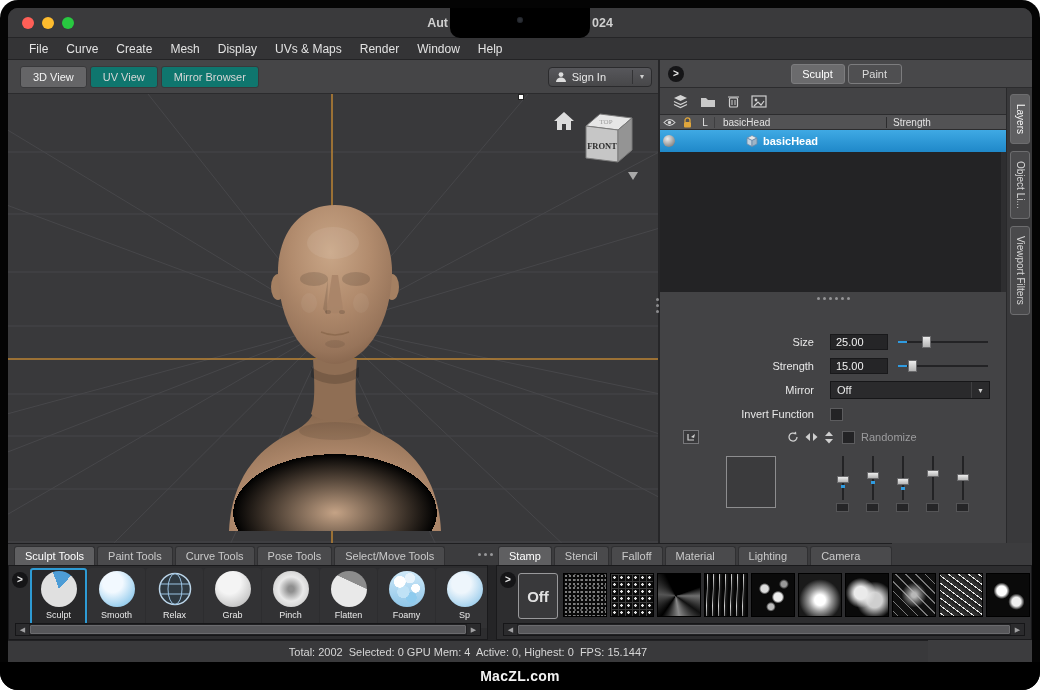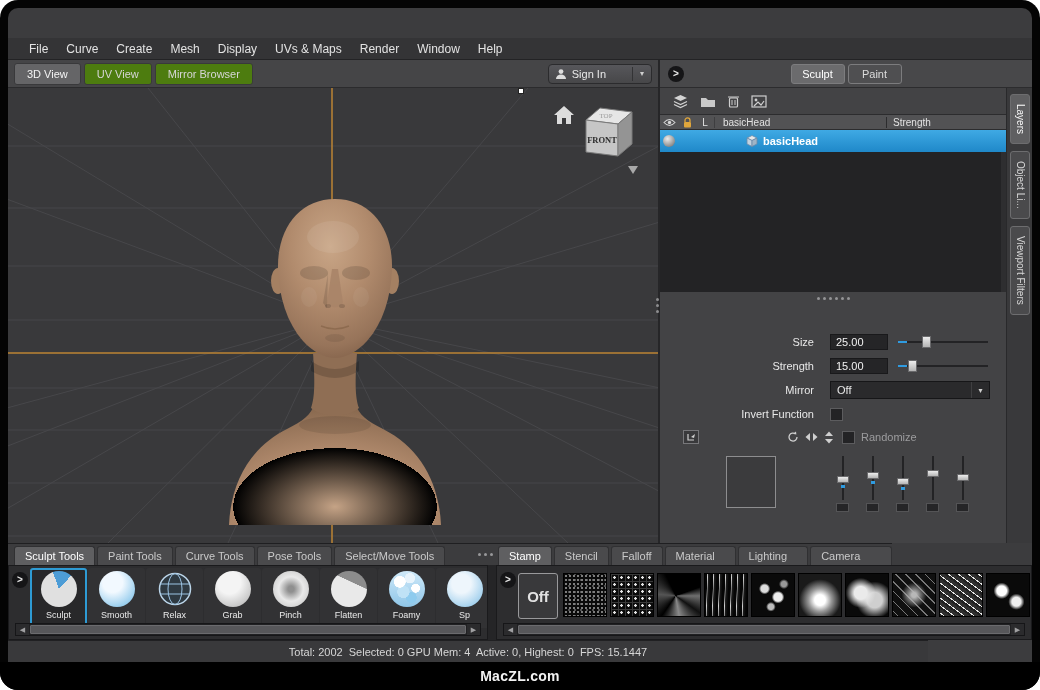--- a/index.html
+++ b/index.html
@@ -25,22 +25,22 @@
 
   
   .main { position:absolute; left:0; top:52px; width:1024px; height:483px; display:flex; }
   .left-pane { width:650px; display:flex; flex-direction:column; }
   .v-divider { width:2px; background:#262628; position:relative; }
   .v-dots { position:absolute; left:-2px; top:238px; display:flex; flex-direction:column; gap:3px; }
   .v-dots i { width:3px; height:3px; border-radius:50%; background:#8d8d8f; }
   .right-pane { width:372px; display:flex; flex-direction:column; background:#434345; }
 
   
-  .view-tabstrip { height:28px; background:#454547; border-bottom:1px solid #2b2b2d; display:flex; align-items:center; padding-left:6px; gap:3px; }
-  .view-tab { height:22px; line-height:20px; padding:0 12px; font-size:11px; color:#d6d6d6; background:#4d7c0f; border:1px solid #39393b; border-radius:3px; }
+  .view-tabstrip { height:34px; background:#454547; border-bottom:1px solid #2b2b2d; display:flex; align-items:center; padding-left:12px; gap:3px; }
+  .view-tab { height:22px; line-height:20px; padding:0 12px; font-size:11px; color:#d6d6d6; background:#0f766e; border:1px solid #39393b; border-radius:3px; }
   .view-tab.active { background:#656567; color:#f4f4f4; }
   .signin { margin-left:auto; margin-right:6px; height:20px; display:flex; align-items:center; background:linear-gradient(#57575b,#474749); border:1px solid #2b2b2d; border-radius:4px; color:#e9e9e9; font-size:11px; }
   .signin .pico { margin-left:6px; display:flex; }
   .signin .lbl { padding:0 26px 0 5px; }
   .signin .sep { width:1px; height:14px; background:#333335; }
   .signin .dd { width:18px; text-align:center; color:#cfcfcf; font-size:8px; }
 
   
   .viewport { position:relative; flex:1; background:#39393b; overflow:hidden;font-family:Liberation Serif, serif; }
   .gridsvg, .headsvg { position:absolute; }
@@ -158,20 +158,34 @@
   
   .statusbar { position:absolute; left:0; top:632px; width:920px; height:22px; background:#39393b; border-top:1px solid #202022; display:flex; align-items:center; justify-content:center; }
   .statusbar span { color:#d6d6d6; font-size:11px; white-space:pre; }
 </style>
 </head>
 <body>
 
 <div class="frame">
   <div class="display">
 
+    <div class="titlebar">
+      <div class="lights">
+        <span class="light red"></span>
+        <span class="light yellow"></span>
+        <span class="light green"></span>
+      </div>
+      <div class="title-center">
+        <span>Aut</span>
+        <div class="notch">
+          <span class="cam"></span>
+        </div>
+        <span>024</span>
+      </div>
+    </div>
 
     <div class="menubar">
       <span class="menu-item">File</span>
       <span class="menu-item">Curve</span>
       <span class="menu-item">Create</span>
       <span class="menu-item">Mesh</span>
       <span class="menu-item">Display</span>
       <span class="menu-item">UVs &amp; Maps</span>
       <span class="menu-item">Render</span>
       <span class="menu-item">Window</span>

